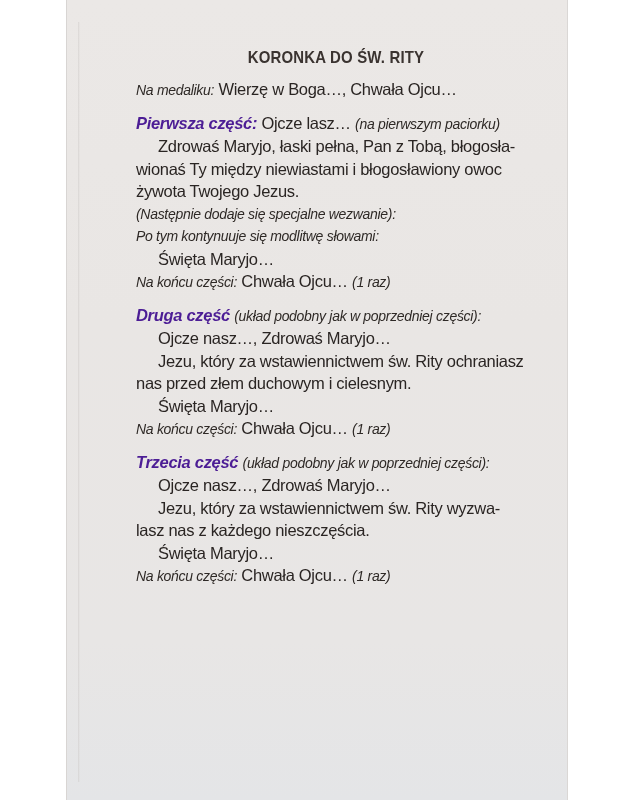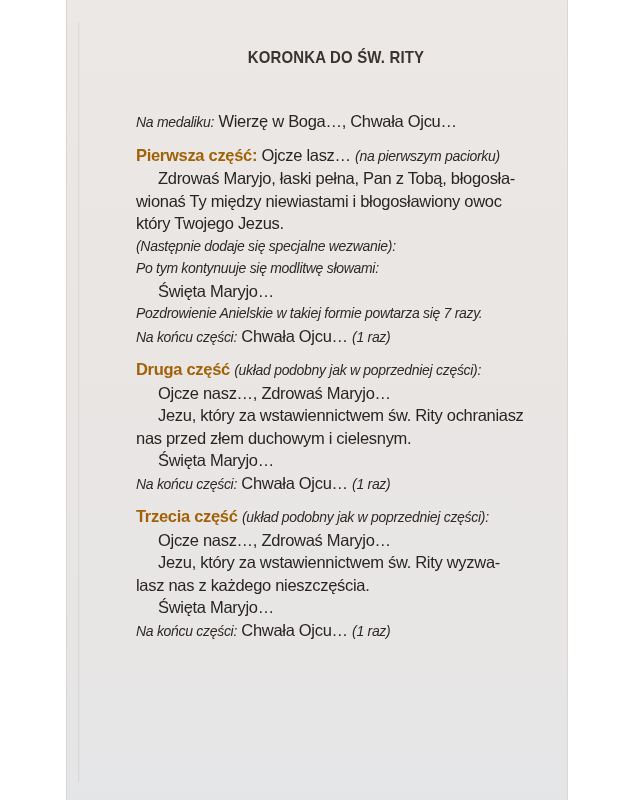--- a/index.html
+++ b/index.html
@@ -42,51 +42,50 @@
       font-weight: bold;
       font-size: 17px;
       letter-spacing: 0.2px;
       color: #3a3330;
       transform: scaleX(0.88);
       transform-origin: center;
     }
     .line { white-space: nowrap; }
     .ind { padding-left: 22px; }
     .it { font-style: italic; font-size: 14px; color: #2e2926; }
-    .bi { font-weight: bold; color: #a16207; }
+    .bi { font-weight: bold; font-style: italic; color: #4c1d95; }
     .gap { height: 10px; }
   </style>
 </head>
 <body>
 
 <div class="card"></div>
 <div class="card-inner-edge"></div>
 
 <div class="title">KORONKA DO ŚW. RITY</div>
 
 <div class="content">
-  <div class="line" style="margin-top:40px;">
+  <div class="line" style="margin-top:8px;">
     <span class="it">Na medaliku:</span>
     <span>Wierzę w Boga…, Chwała Ojcu…</span>
   </div>
 
   <div class="gap"></div>
 
   <div class="line">
     <span class="bi">Pierwsza część:</span>
     <span>Ojcze lasz…</span>
     <span class="it">(na pierwszym paciorku)</span>
   </div>
   <div class="line ind">Zdrowaś Maryjo, łaski pełna, Pan z Tobą, błogosła-</div>
   <div class="line">wionaś Ty między niewiastami i błogosławiony owoc</div>
-  <div class="line">który Twojego Jezus.</div>
+  <div class="line">żywota Twojego Jezus.</div>
   <div class="line it">(Następnie dodaje się specjalne wezwanie):</div>
   <div class="line it">Po tym kontynuuje się modlitwę słowami:</div>
   <div class="line ind">Święta Maryjo…</div>
-  <div class="line it">Pozdrowienie Anielskie w takiej formie powtarza się 7 razy.</div>
   <div class="line">
     <span class="it">Na końcu części:</span>
     <span>Chwała Ojcu…</span>
     <span class="it">(1 raz)</span>
   </div>
 
   <div class="gap"></div>
 
   <div class="line">
     <span class="bi">Druga część</span>

